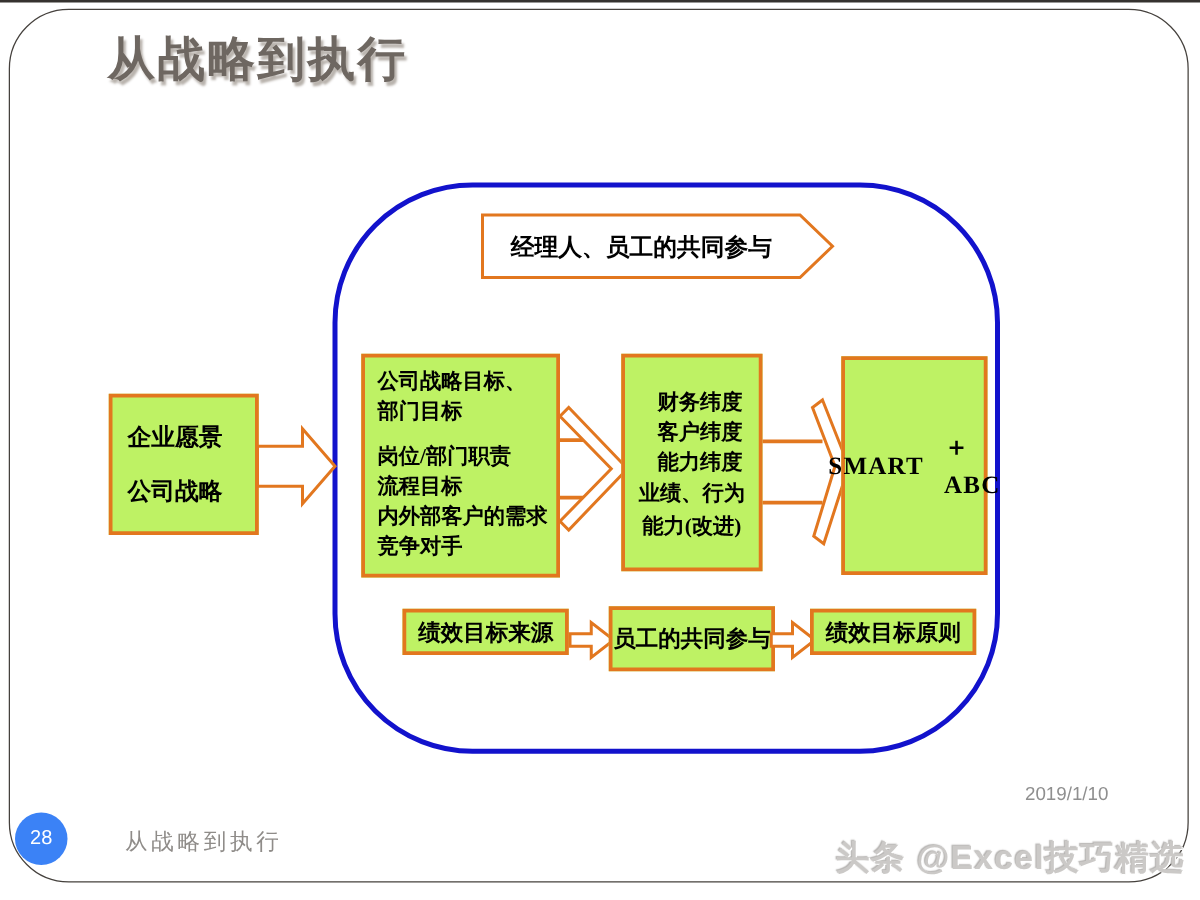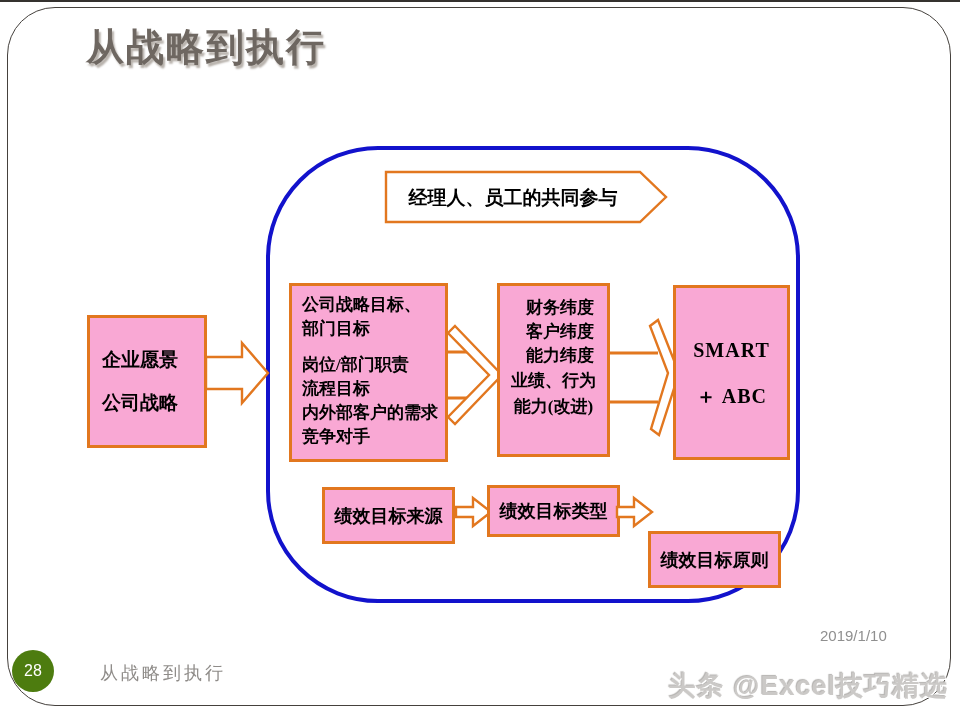--- a/index.html
+++ b/index.html
@@ -5,43 +5,43 @@
   html,body{margin:0;padding:0;background:#fff;}
   .slide{position:relative;width:960px;height:720px;background:#ffffff;overflow:hidden;
          font-family:"Liberation Sans",sans-serif;}
   .top-edge{position:absolute;left:0;top:0;width:960px;height:2px;background:#35322f;}
   .frame{position:absolute;left:7px;top:7px;width:944px;height:699px;box-sizing:border-box;
          border:1.5px solid #45413d;border-radius:48px;}
   .title{position:absolute;left:86px;top:22px;font-size:38px;font-weight:bold;color:#6e6761;
          letter-spacing:2px;text-shadow:2px 3px 2px #b7b1ab;white-space:nowrap;}
   .boundary{position:absolute;left:266px;top:146px;width:526px;height:449px;
             border:4px solid #1212cc;border-radius:112px;background:transparent;}
-  .obox{position:absolute;background:#f9a8d4;border:3px solid #e2771f;box-sizing:border-box;
+  .obox{position:absolute;background:#bef264;border:3px solid #e2771f;box-sizing:border-box;
         color:#000;font-family:"Liberation Serif",serif;font-weight:bold;}
-  .vision{left:87px;top:315px;width:120px;height:133px;display:flex;flex-direction:column;
+  .vision{left:87px;top:315px;width:120px;height:113px;display:flex;flex-direction:column;
           justify-content:center;gap:17px;padding-left:12px;font-size:19px;}
   .sources{left:289px;top:283px;width:159px;height:179px;padding:7px 2px 0 10px;font-size:17px;}
   .src-line{line-height:24px;white-space:nowrap;}
   .src-gap{margin-top:12px;}
   .dims{left:497px;top:283px;width:113px;height:174px;text-align:center;font-size:17px;}
-  .dim1{margin-top:10px;line-height:24px;padding-left:13px;}
+  .dim1{margin-top:24px;line-height:24px;padding-left:13px;}
   .dim2{line-height:26px;}
-  .smart{left:673px;top:285px;width:117px;height:175px;display:flex;flex-direction:column;
+  .smart{left:673px;top:285px;width:117px;height:175px;display:flex;flex-direction:row;
          align-items:center;justify-content:center;font-size:20px;line-height:30px;letter-spacing:1px;gap:16px;}
-  .perf{width:133px;height:57px;display:flex;align-items:center;justify-content:center;
+  .perf{width:133px;height:37px;display:flex;align-items:center;justify-content:center;
         font-size:18px;white-space:nowrap;}
   .perf1{left:322px;top:487px;}
   .perf2{left:487px;top:485px;height:52px;}
-  .perf3{left:648px;top:487px;margin-top:44px;}
+  .perf3{left:648px;top:487px;}
   .arrow-svg{position:absolute;overflow:visible;}
   .arrow-shape{fill:#ffffff;stroke:#e2771f;stroke-width:2.4;stroke-linejoin:miter;}
   .rail{stroke:#e2771f;stroke-width:3;fill:none;}
   .banner-text{font-family:"Liberation Serif",serif;font-size:19px;font-weight:bold;fill:#000;}
   .badge{position:absolute;left:12px;top:650px;width:42px;height:42px;border-radius:50%;
-         background:#4d7c0f;display:flex;align-items:center;justify-content:center;
+         background:#3b82f6;display:flex;align-items:center;justify-content:center;
          color:#fff;font-size:16px;}
   .footer-title{position:absolute;left:100px;top:661px;font-size:18px;color:#8f8c89;
                 letter-spacing:3px;text-shadow:0 1px 0 #ffffff;}
   .date{position:absolute;left:820px;top:627px;font-size:15px;color:#8f8f8f;}
   .watermark{position:absolute;right:12px;top:668px;font-size:27px;font-weight:bold;
              color:#cbc9c7;letter-spacing:1px;white-space:nowrap;
              text-shadow:1px 1px 0 #ffffff,-1px -1px 1px #b5b3b1;}
 </style>
 </head>
 <body>
@@ -107,21 +107,21 @@
     <div>＋ ABC</div>
   </div>
 
   <div class="obox perf perf1">
     <span>绩效目标来源</span>
   </div>
   <svg class="arrow-svg" style="left:455px;top:495px;" width="38" height="34">
     <polygon class="arrow-shape" points="1,12 18,12 18,3 36,17 18,31 18,22 1,22"></polygon>
   </svg>
   <div class="obox perf perf2">
-    <span>绩效目标类型</span>
+    <span>员工的共同参与</span>
   </div>
   <svg class="arrow-svg" style="left:616px;top:495px;" width="38" height="34">
     <polygon class="arrow-shape" points="1,12 18,12 18,3 36,17 18,31 18,22 1,22"></polygon>
   </svg>
   <div class="obox perf perf3">
     <span>绩效目标原则</span>
   </div>
 
   <div class="badge">
     <span>28</span>

